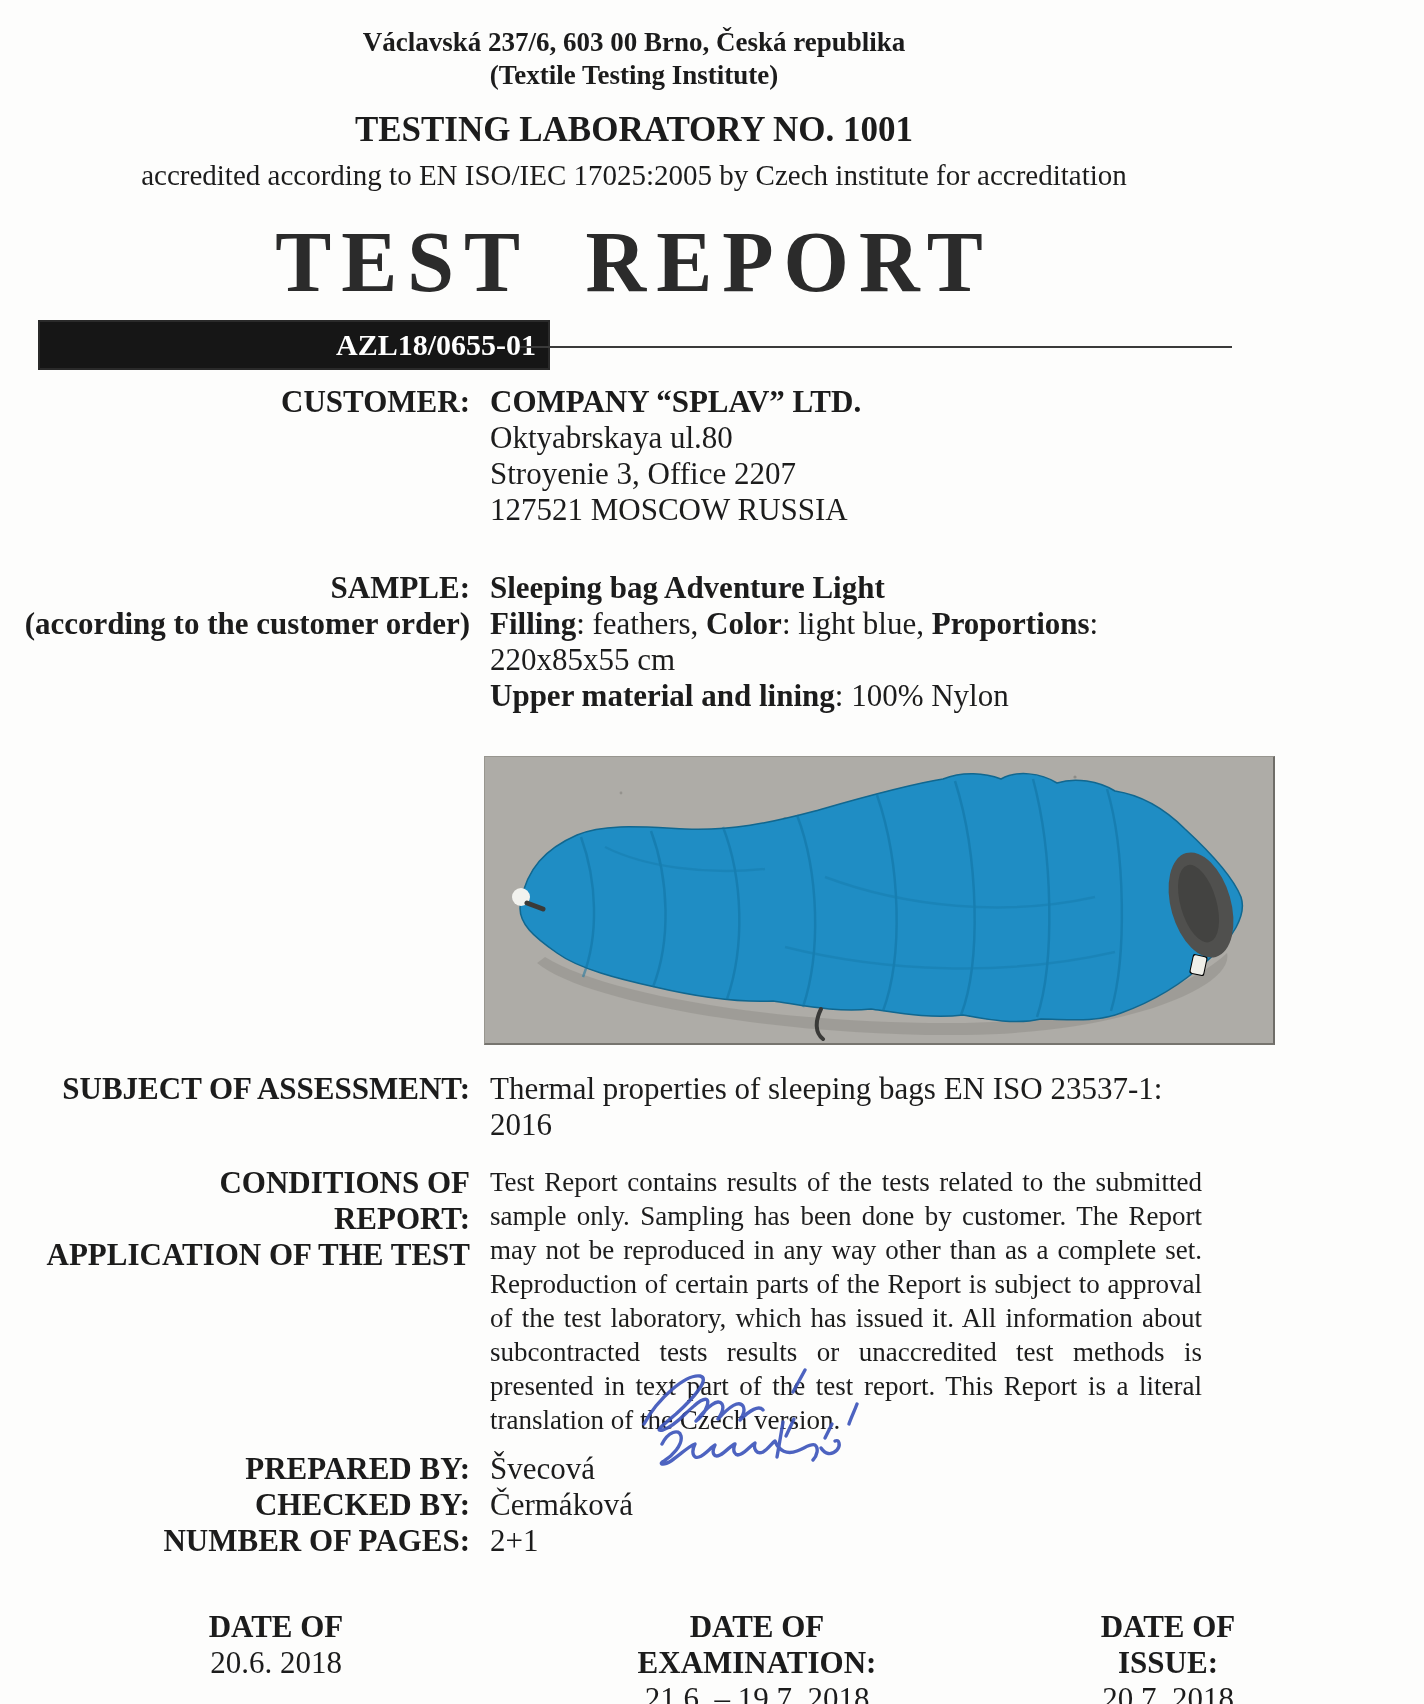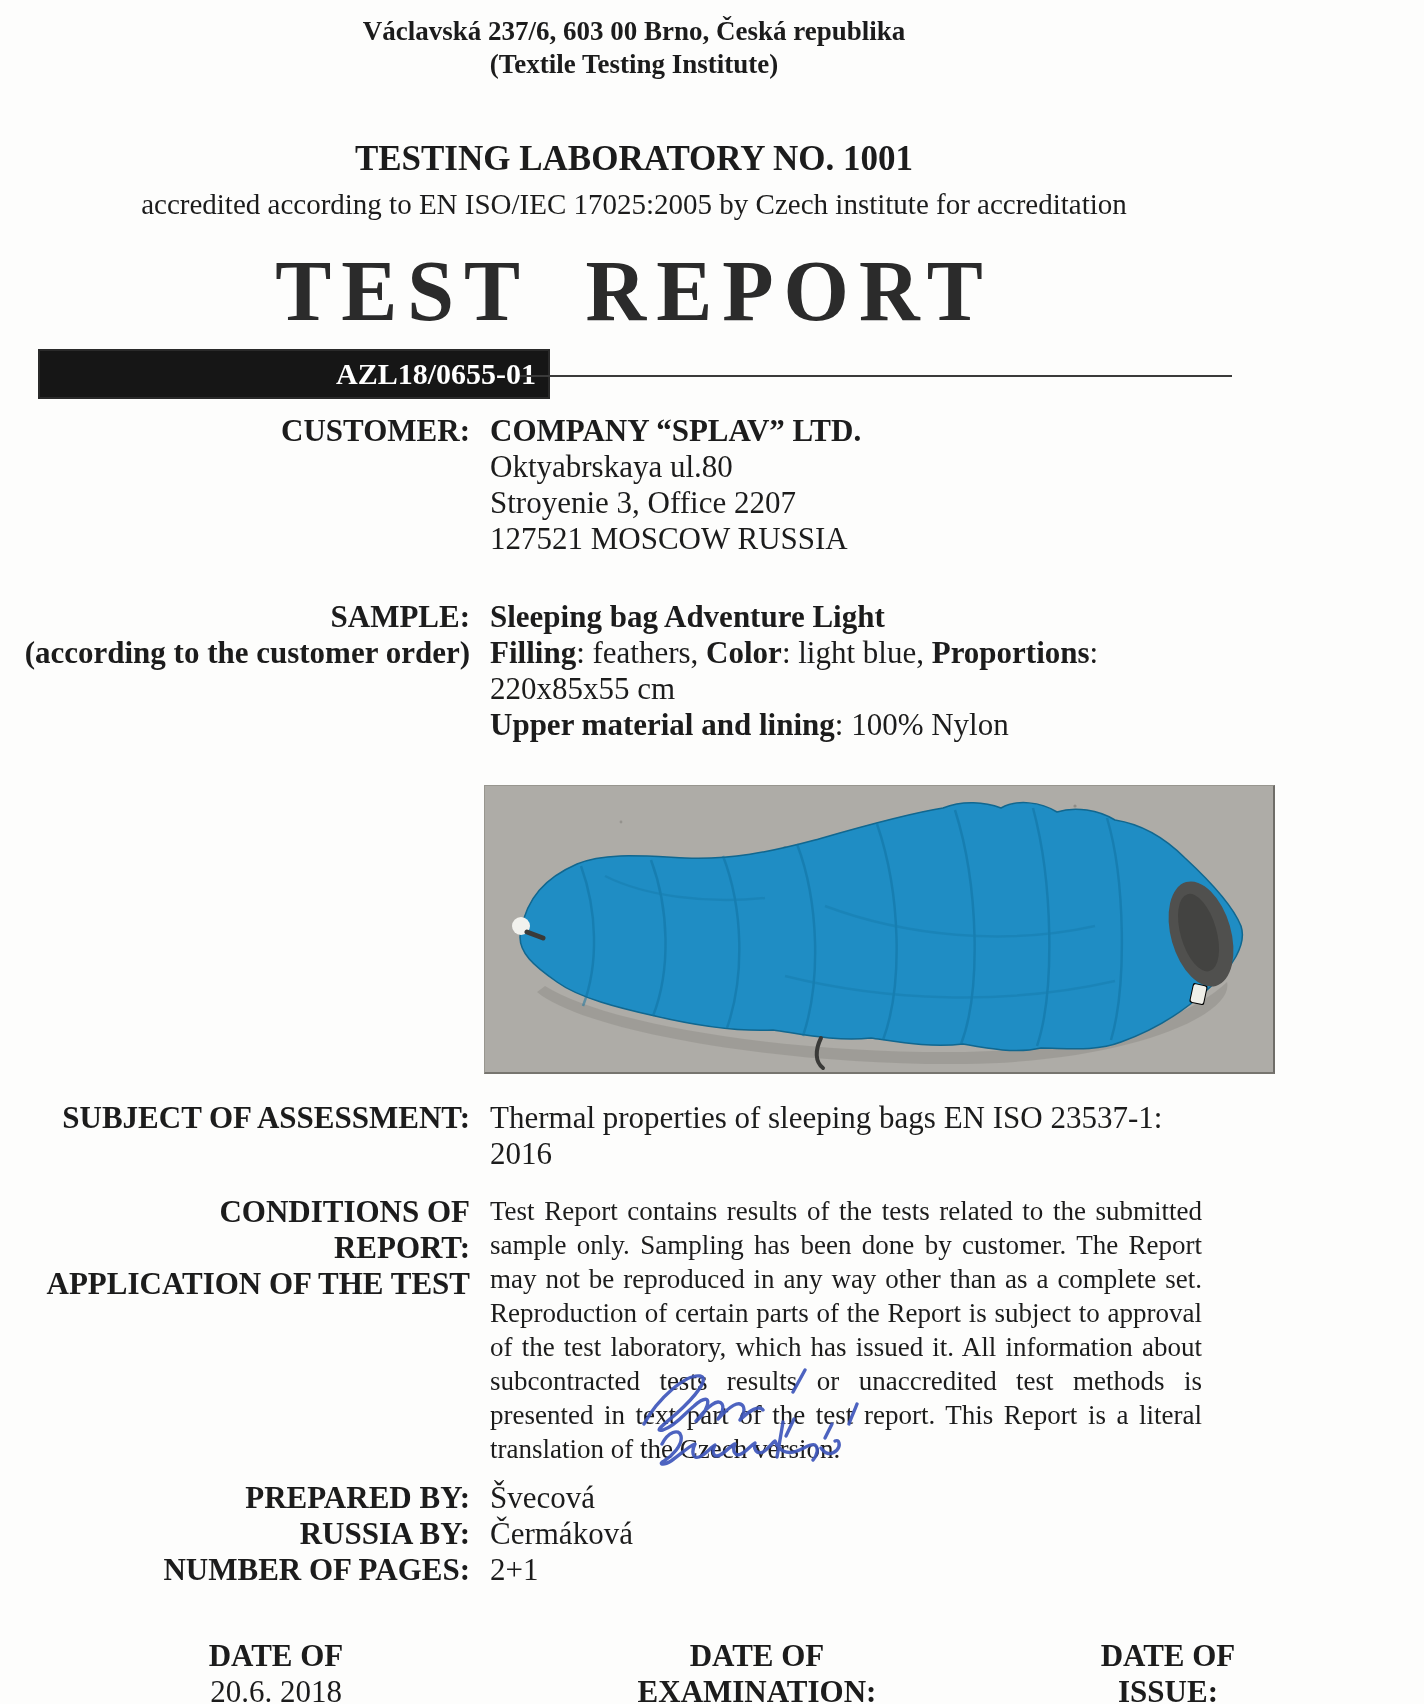--- a/index.html
+++ b/index.html
@@ -6,23 +6,23 @@
   body{background:#e8e8e8;}
   .page{
     position:relative;
     width:1424px;height:1704px;
     margin:0 auto;
     background:#fdfdfc;
     font-family:"Liberation Serif","DejaVu Serif",serif;
     color:#1c1c1c;
     overflow:hidden;
   }
-  .header{width:1268px;text-align:center;padding-top:15px;}
+  .header{width:1268px;text-align:center;padding-top:26px;}
   .addr-line{font-size:27px;font-weight:bold;line-height:33px;}
-  .lab-title{font-size:35px;font-weight:bold;margin-top:58px;line-height:40px;}
+  .lab-title{font-size:35px;font-weight:bold;margin-top:18px;line-height:40px;}
   .accred-line{font-size:29px;line-height:34px;margin-top:8px;}
   .report-title{
     font-size:84px;font-weight:bold;color:#2b2b2b;
     letter-spacing:10px;word-spacing:26px;
     line-height:92px;margin-top:24px;
     transform:scaleY(1.04);
   }
   .bar-row{position:relative;height:46px;margin-top:14px;}
   .bar{
     position:absolute;left:40px;top:0;width:508px;height:46px;
@@ -170,21 +170,21 @@
       <div>APPLICATION OF THE TEST</div>
     </div>
     <div class="val conditions-text">Test Report contains results of the tests related to the submitted sample only. Sampling has been done by customer. The Report may not be reproduced in any way other than as a complete set. Reproduction of certain parts of the Report is subject to approval of the test laboratory, which has issued it. All information about subcontracted tests results or unaccredited test methods is presented in text part of the test report. This Report is a literal translation of the Czech version.</div>
   </div>
 
   <div class="row signoff-row">
     <div class="lbl">PREPARED BY:</div>
     <div class="val">Švecová</div>
   </div>
   <div class="row">
-    <div class="lbl">RUSSIA BY:</div>
+    <div class="lbl">CHECKED BY:</div>
     <div class="val">Čermáková</div>
   </div>
   <div class="row">
     <div class="lbl">NUMBER OF PAGES:</div>
     <div class="val">2+1</div>
   </div>
 
   <svg class="sig-overlay" viewBox="0 0 310 130" xmlns="http://www.w3.org/2000/svg">
     <g stroke="#3f57bb" stroke-width="3.4" fill="none" stroke-linecap="round" stroke-linejoin="round" opacity="0.92">
 

